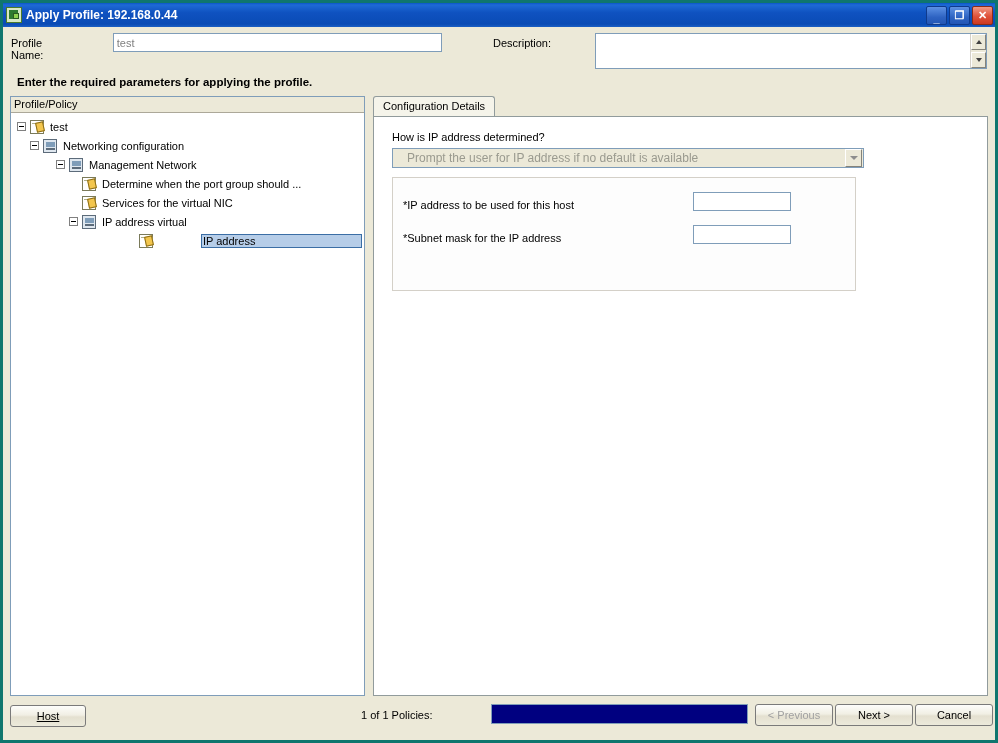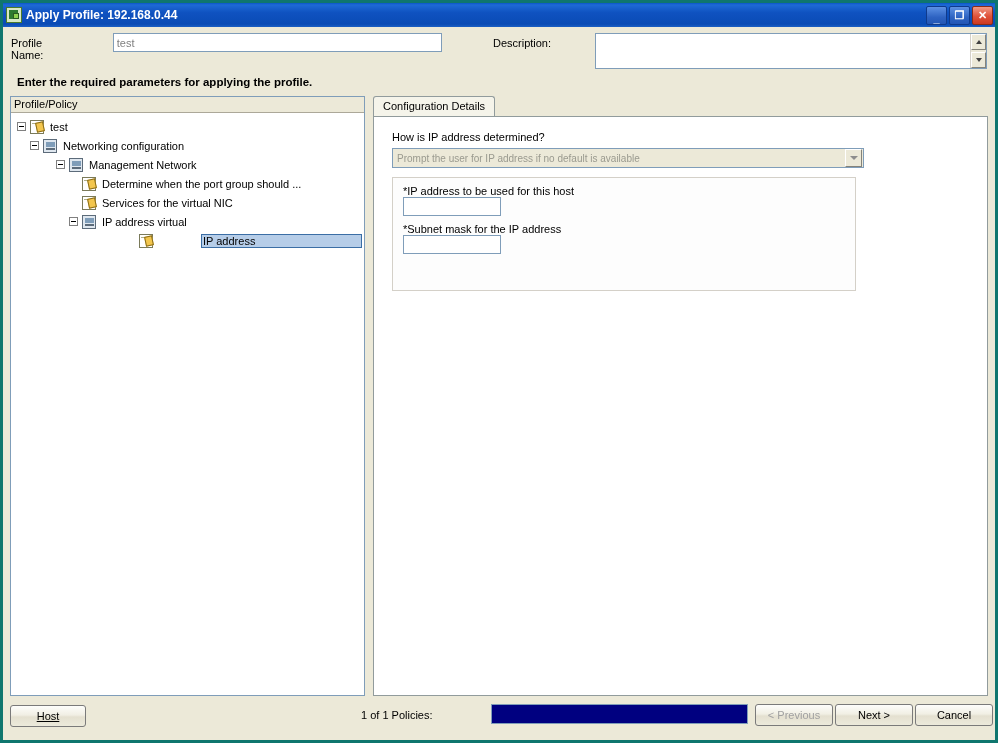--- a/index.html
+++ b/index.html
@@ -340,23 +340,23 @@
     width: 472px;
     height: 20px;
     border: 1px solid #7f9db9;
     background: #ece9d8;
     box-sizing: border-box;
     display: flex;
     align-items: center;
     position: relative;
   }
   .combo .ctext {
-    padding-left: 4px;
+    padding-left: 14px;
     color: #9a9a8f;
-    font-size: 10px;
+    font-size: 12px;
     flex: 1;
     white-space: nowrap;
     overflow: hidden;
   }
   .combo .cbtn {
     width: 17px;
     height: 18px;
     background: #ece9d8;
     border: 1px solid #ffffff;
     border-right-color: #85837a;
@@ -379,23 +379,22 @@
     left: 18px;
     top: 60px;
     width: 464px;
     height: 114px;
     border: 1px solid #d4d0c8;
     background: #fdfdfd;
     box-sizing: border-box;
   }
   .field-row {
     display: flex;
-    align-items: flex-start;
-    margin: 7px 0 0 10px;
-    flex-direction: column;
+    align-items: flex-end;
+    margin: 14px 0 0 10px;
   }
   .field-row .flabel {
     width: 290px;
     font-size: 11px;
   }
   .field-input {
     width: 98px;
     height: 19px;
     border: 1px solid #7f9db9;
     background: #ffffff;

